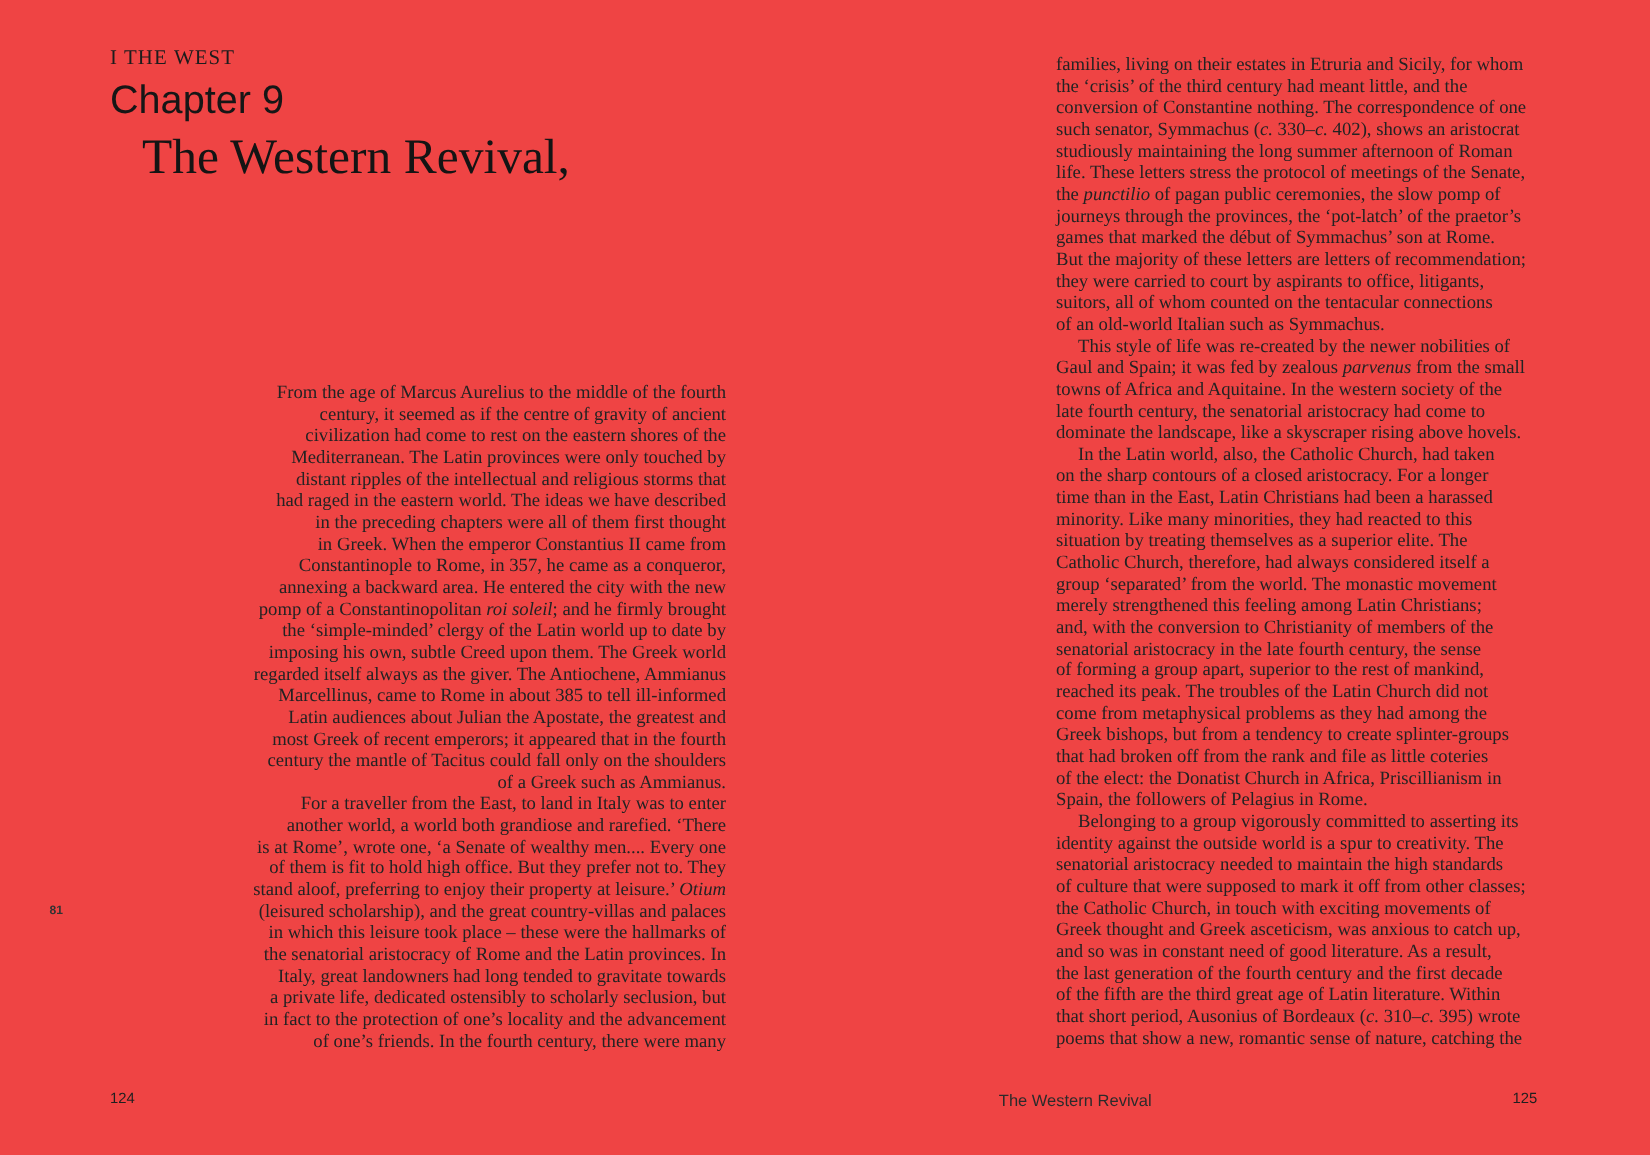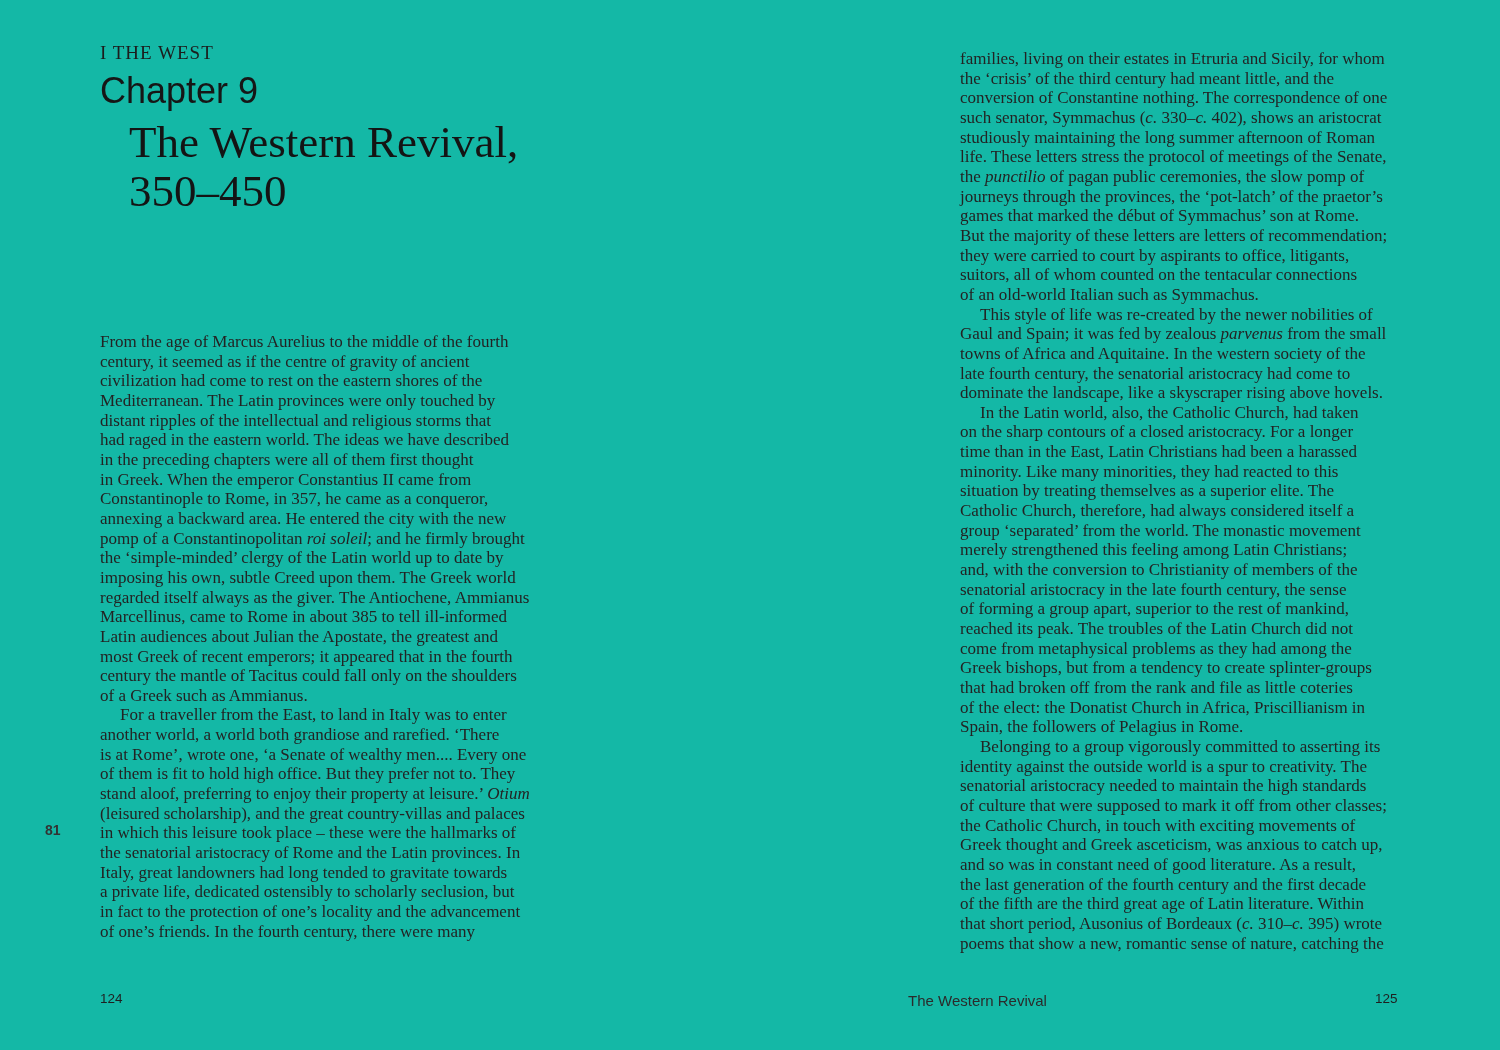--- a/index.html
+++ b/index.html
@@ -4,21 +4,21 @@
 <style>
   html, body {
     margin: 0;
     padding: 0;
     background: #ffffff;
   }
   #spread {
     position: relative;
     width: 1500px;
     height: 1050px;
-    background: #14b8a6;
+    background: #ef4444;
     overflow: hidden;
     color: #222222;
   }
   
   .left-header {
     position: absolute;
     left: 100px;
     top: 42px;
     width: 560px;
   }
@@ -49,32 +49,32 @@
   
   .body-col {
     position: absolute;
     width: 560px;
     font-family: "Liberation Serif", serif;
     font-size: 17px;
     line-height: 19.65px;
     color: #232323;
     white-space: nowrap;
   }
-  #left-body  { left: 100px; top: 332px; }
+  #left-body  { left: 100px; top: 347px; text-align: right; }
   #right-body { left: 960px; top: 49px;  }
   .para { margin: 0; }
   .para.indent { text-indent: 20px; }
   
   .margin-note {
     position: absolute;
     left: 45px;
     top: 822px;
     font-family: "Liberation Sans", sans-serif;
     font-weight: 700;
-    font-size: 14px;
+    font-size: 11px;
     color: #333333;
   }
   .folio {
     position: absolute;
     font-family: "Liberation Sans", sans-serif;
     font-weight: 400;
     font-size: 13.5px;
     color: #1f1f1f;
   }
   #folio-left  { left: 100px; top: 991px; }
@@ -92,21 +92,20 @@
 </head>
 <body>
 
 <div id="spread">
 
   <div class="left-header">
     <div class="part-label">I THE WEST</div>
     <div class="chapter-label">Chapter 9</div>
     <div class="chapter-title">
       <div>The Western Revival,</div>
-      <div>350–450</div>
     </div>
   </div>
 
   <div id="left-body" class="body-col">
       <div class="para">From the age of Marcus Aurelius to the middle of the fourth<br>century, it seemed as if the centre of gravity of ancient<br>civilization had come to rest on the eastern shores of the<br>Mediterranean. The Latin provinces were only touched by<br>distant ripples of the intellectual and religious storms that<br>had raged in the eastern world. The ideas we have described<br>in the preceding chapters were all of them first thought<br>in Greek. When the emperor Constantius II came from<br>Constantinople to Rome, in 357, he came as a conqueror,<br>annexing a backward area. He entered the city with the new<br>pomp of a Constantinopolitan <i>roi soleil</i>; and he firmly brought<br>the ‘simple-minded’ clergy of the Latin world up to date by<br>imposing his own, subtle Creed upon them. The Greek world<br>regarded itself always as the giver. The Antiochene, Ammianus<br>Marcellinus, came to Rome in about 385 to tell ill-informed<br>Latin audiences about Julian the Apostate, the greatest and<br>most Greek of recent emperors; it appeared that in the fourth<br>century the mantle of Tacitus could fall only on the shoulders<br>of a Greek such as Ammianus.</div>
       <div class="para indent">For a traveller from the East, to land in Italy was to enter<br>another world, a world both grandiose and rarefied. ‘There<br>is at Rome’, wrote one, ‘a Senate of wealthy men.... Every one<br>of them is fit to hold high office. But they prefer not to. They<br>stand aloof, preferring to enjoy their property at leisure.’ <i>Otium</i><br>(leisured scholarship), and the great country-villas and palaces<br>in which this leisure took place – these were the hallmarks of<br>the senatorial aristocracy of Rome and the Latin provinces. In<br>Italy, great landowners had long tended to gravitate towards<br>a private life, dedicated ostensibly to scholarly seclusion, but<br>in fact to the protection of one’s locality and the advancement<br>of one’s friends. In the fourth century, there were many</div>
     </div>
 
   <div class="margin-note">81</div>
 

